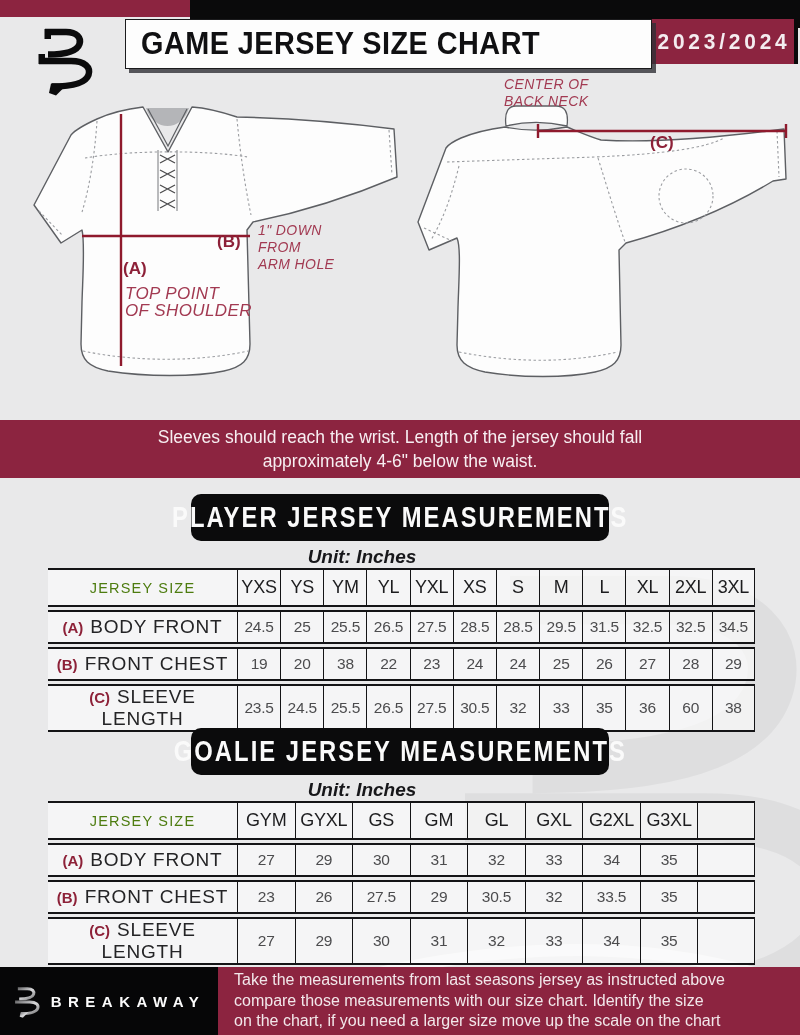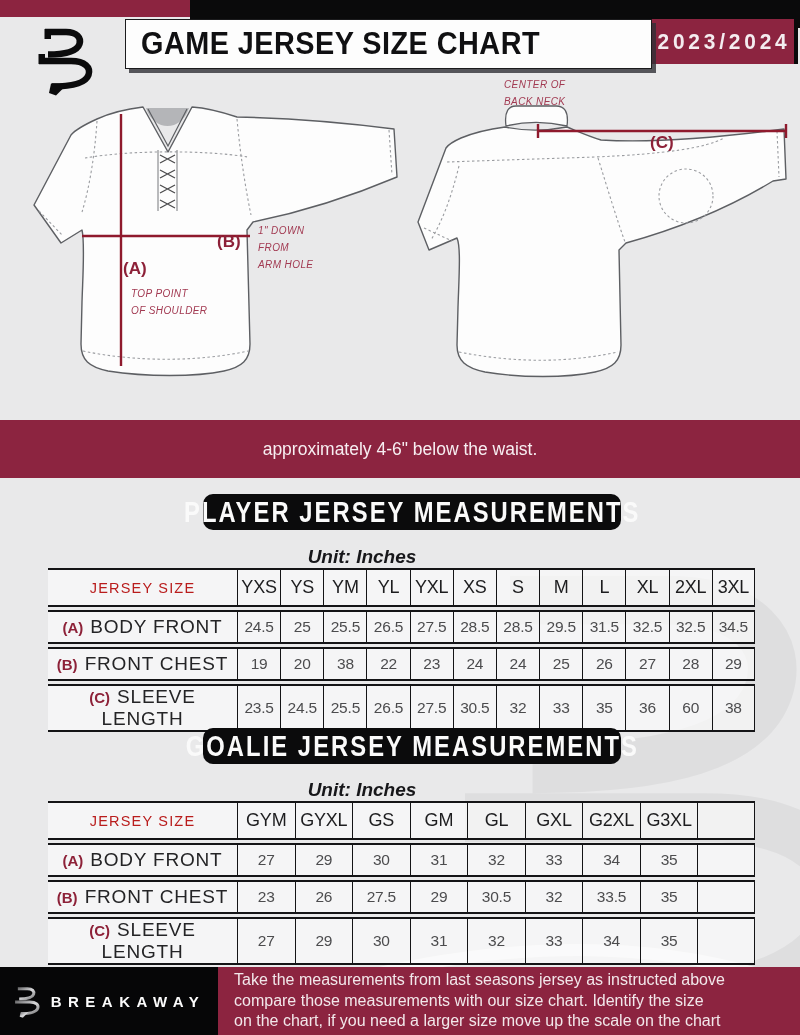--- a/index.html
+++ b/index.html
@@ -35,35 +35,35 @@
     border-right:4px solid #0A0A0B;display:flex;align-items:center;justify-content:flex-end;z-index:3;
   }
   .year-box span{
     display:inline-block;color:#F4ECEF;font-weight:bold;font-size:22px;
     letter-spacing:4px;transform:scaleX(.95);white-space:nowrap;
   }
   .logo{left:33px;top:24px;z-index:5;}
 
   
   .ann-label{font-weight:bold;color:var(--annred);font-size:17px;white-space:nowrap;z-index:2;}
-  .ann-note{font-style:italic;color:var(--annred-lt);font-size:10px;line-height:17px;
+  .ann-note{font-style:italic;color:var(--annred-lt);font-size:14px;line-height:17px;
             letter-spacing:.4px;white-space:nowrap;z-index:2;}
   .diagram-svg{left:0;top:70px;z-index:1;pointer-events:none;}
 
   
   .notice{
     left:0;top:420px;width:800px;height:58px;background:var(--maroon);
     display:flex;flex-direction:column;align-items:center;justify-content:center;
     color:#F7EEF1;font-size:17.5px;line-height:24px;z-index:2;
   }
 
   
   .pill{
-    left:191px;width:418px;height:36px;background:#0B0B0C;border-radius:10px;
-    display:flex;align-items:center;justify-content:center;z-index:2;margin-left:12px;
+    left:191px;width:418px;height:47px;background:#0B0B0C;border-radius:10px;
+    display:flex;align-items:center;justify-content:center;z-index:2;
   }
   .pill span{
     display:inline-block;color:#FAFAFA;font-weight:bold;font-size:29px;
     letter-spacing:2.5px;transform:scaleX(.82);white-space:nowrap;
   }
   .unit{
     left:0;width:724px;text-align:center;font-style:italic;font-weight:bold;
     font-size:19px;color:#17171a;z-index:2;
   }
 
@@ -75,21 +75,21 @@
   .size-table th,.size-table td{
     padding:0;margin:0;text-align:center;vertical-align:middle;
     border-top:2px solid var(--ink);border-bottom:2px solid var(--ink);
     background:rgba(252,252,252,.65);font-weight:normal;
   }
   .size-table .head-row th{height:35px;}
   .size-table .data-row th,.size-table .data-row td{height:30px;}
   .v-cell{border-left:1.5px solid var(--ink);}
   .v-cell:last-child{border-right:1.5px solid var(--ink);}
   .size-h{font-weight:bold;font-size:18px;color:#1D1D1F;letter-spacing:-.2px;}
-  .lbl-head{font-size:14.5px;letter-spacing:1.2px;color:#b91c1c;}
+  .lbl-head{font-size:14.5px;letter-spacing:1.2px;color:#4d7c0f;}
   .row-key{color:var(--annred);font-weight:bold;font-size:15px;margin-right:7px;}
   .row-lab{font-size:19px;letter-spacing:.8px;color:#242426;}
   .val{font-size:15.5px;color:#4C4C4E;letter-spacing:-.2px;}
 
   
   .footer-black{
     left:0;top:967px;width:218px;height:68px;background:#060607;
     display:flex;align-items:center;justify-content:center;gap:10px;z-index:3;
   }
   .brand-text{color:#FBFBFB;font-weight:bold;font-size:15px;letter-spacing:6.5px;white-space:nowrap;}
@@ -178,26 +178,27 @@
   <div class="abs ann-label" style="left:650px;top:133px;">(C)</div>
 
   <div class="abs ann-label" style="left:217px;top:232px;">(B)</div>
   <div class="abs ann-note" style="left:258px;top:222px;">
     <div>1" DOWN</div>
     <div>FROM</div>
     <div>ARM HOLE</div>
   </div>
 
   <div class="abs ann-label" style="left:123px;top:259px;">(A)</div>
-  <div class="abs ann-note" style="left:131px;top:285px;font-size:10px;">
+  <div class="abs ann-note" style="left:125px;top:285px;font-size:17px;">
     <div>TOP POINT</div>
     <div>OF SHOULDER</div>
   </div>
 
   <div class="abs notice">
+    <div>Sleeves should reach the wrist. Length of the jersey should fall</div>
     <div>approximately 4-6" below the waist.</div>
   </div>
 
   <div class="abs pill" style="top:494px;">
     <span>PLAYER JERSEY MEASUREMENTS</span>
   </div>
   <div class="abs unit" style="top:546px;">Unit: Inches</div>
 
   <table class="size-table" style="top:565px;">
     <colgroup>

